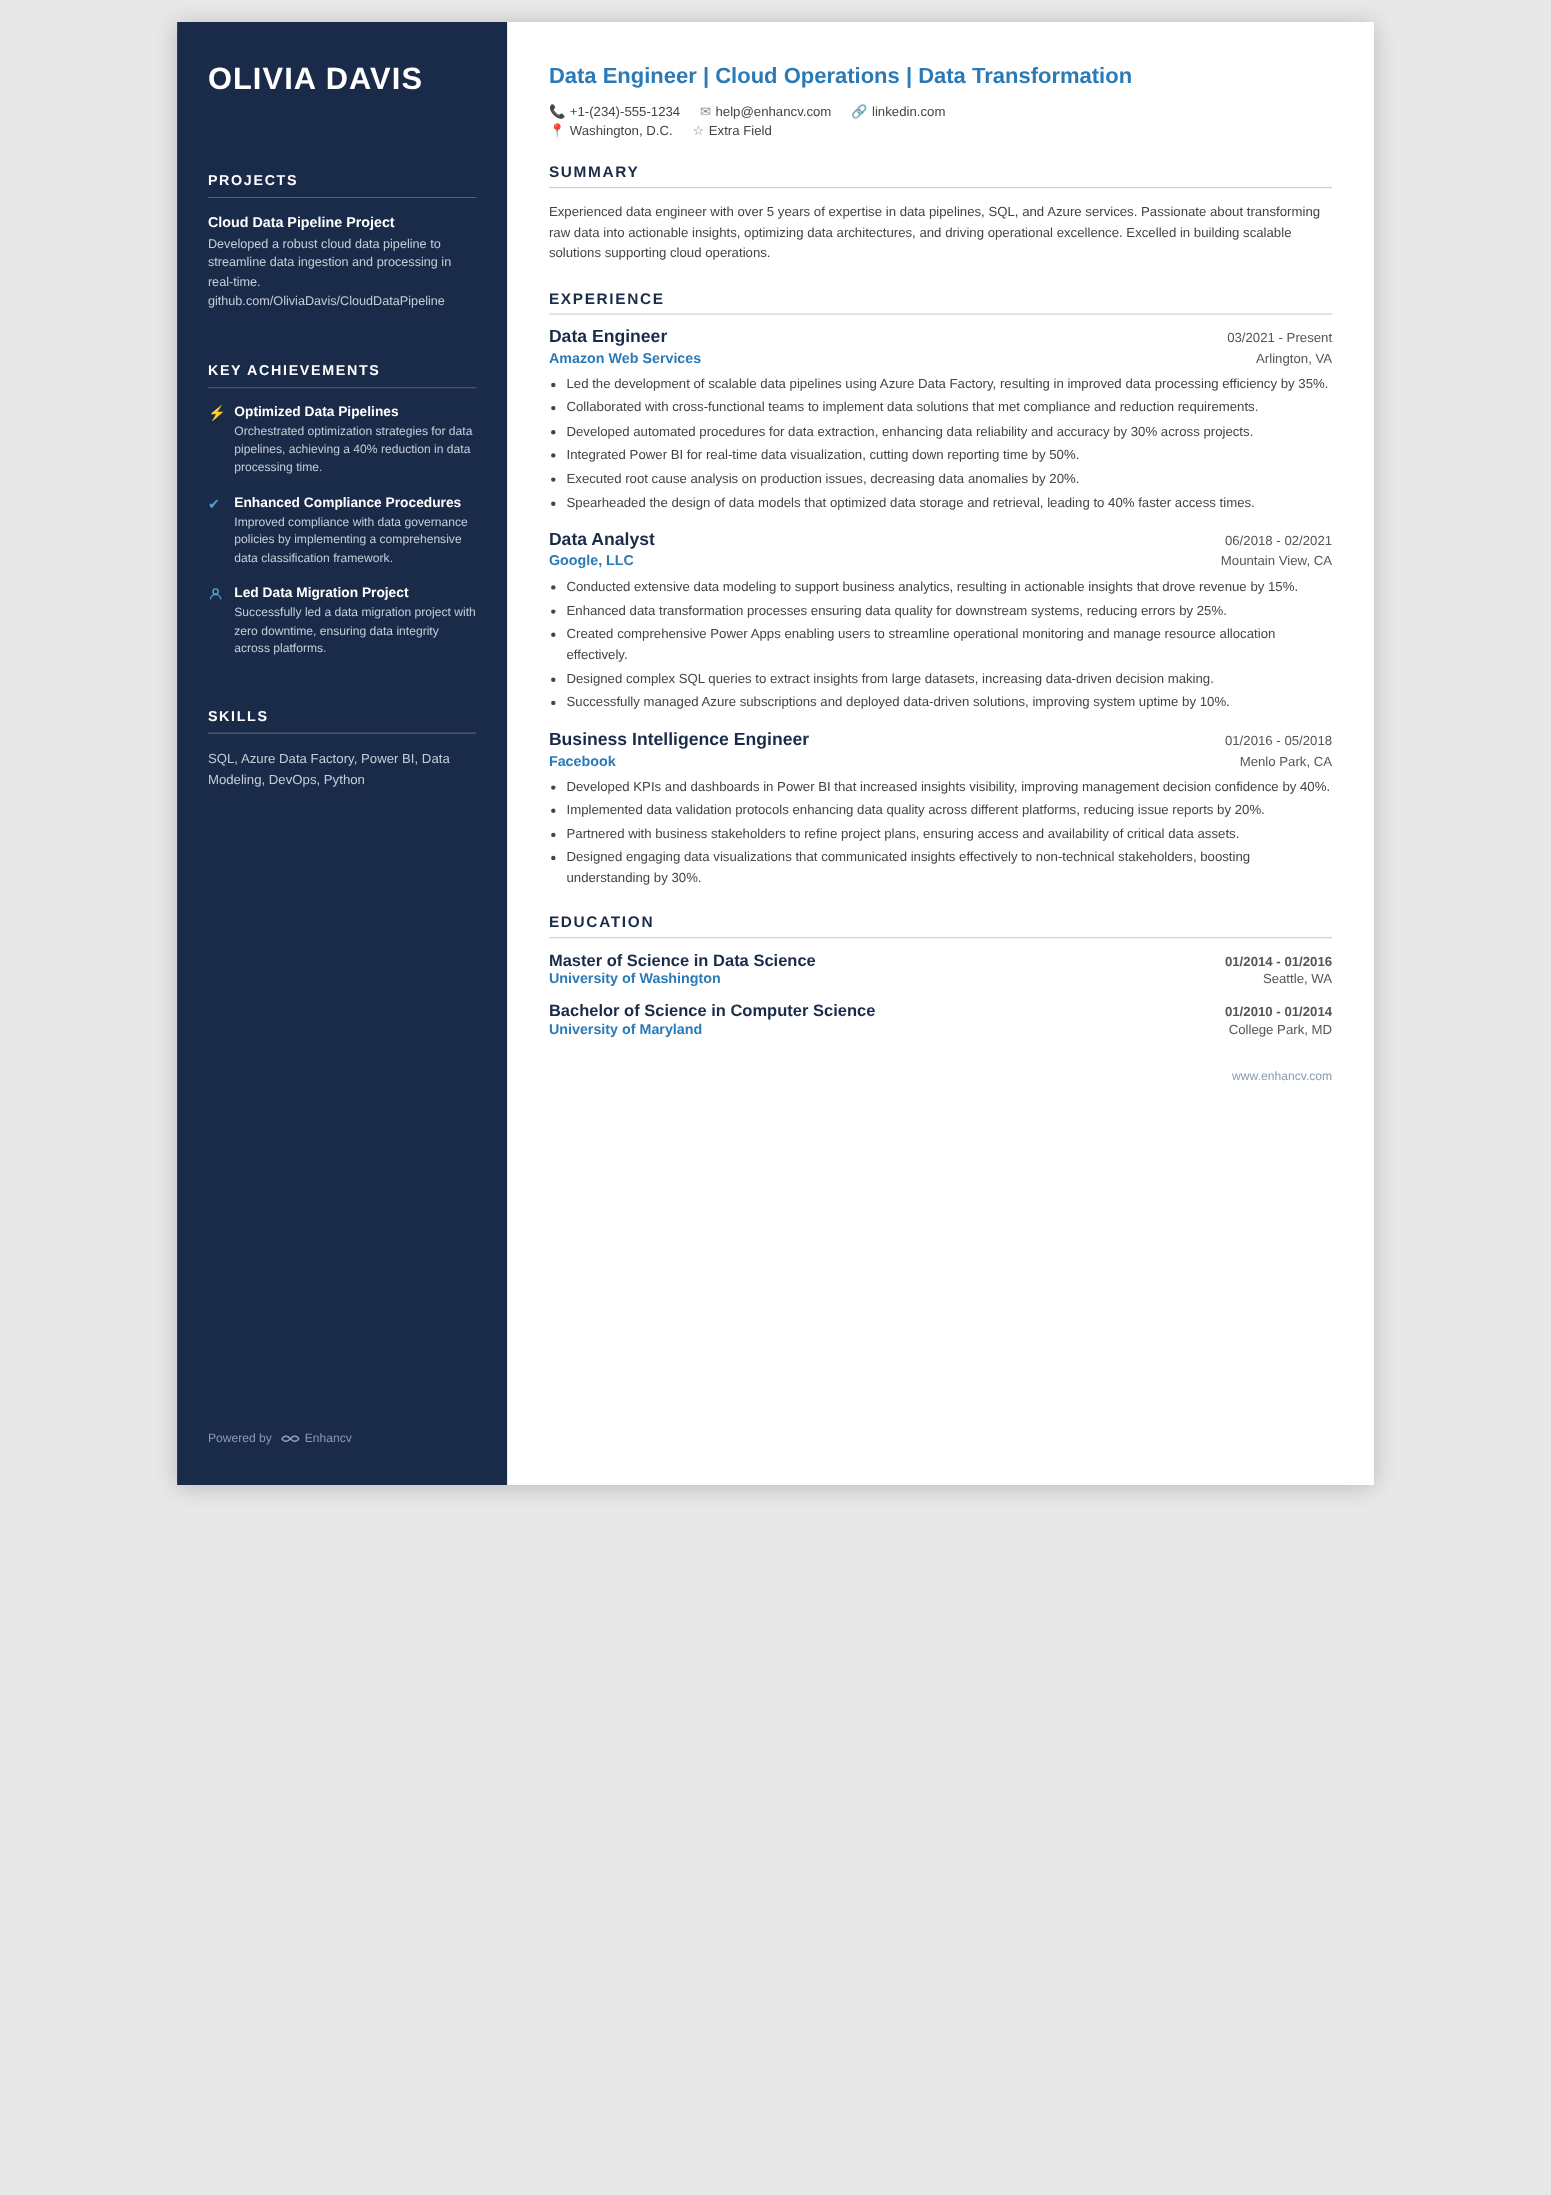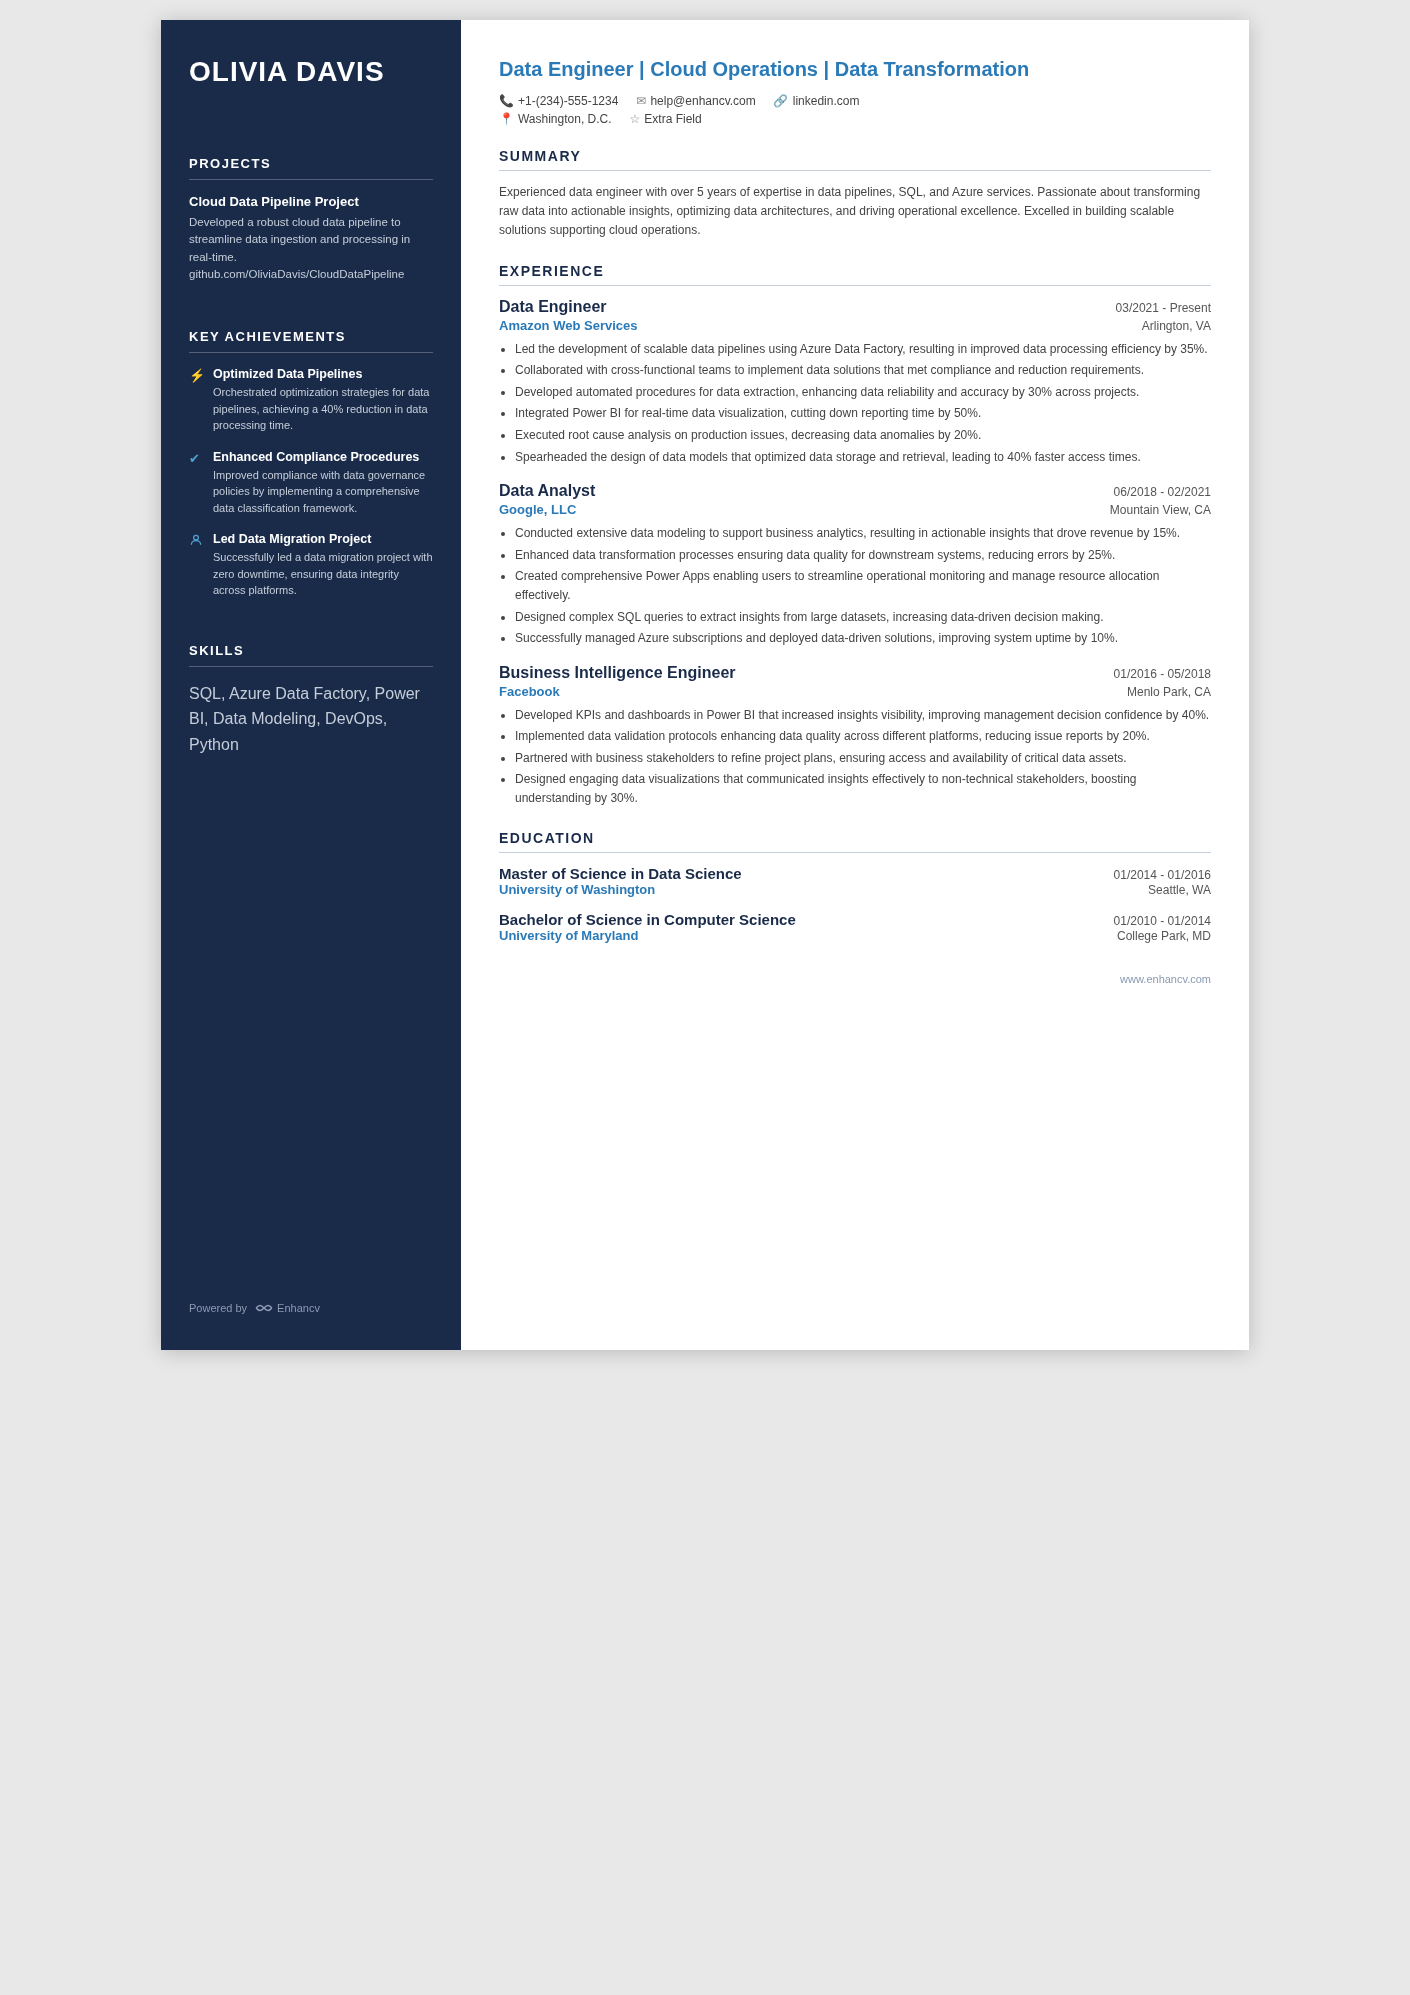--- a/index.html
+++ b/index.html
@@ -83,21 +83,21 @@
       font-weight: 700;
       color: #fff;
       margin-bottom: 3px;
     }
     .achievement-desc {
       font-size: 11px;
       color: #c5cdd8;
       line-height: 1.5;
     }
     .skills-text {
-      font-size: 16px;
+      font-size: 12px;
       color: #c5cdd8;
       line-height: 1.6;
     }
     .sidebar-footer {
       margin-top: auto;
       padding-top: 30px;
       display: flex;
       align-items: center;
       gap: 8px;
       font-size: 11px;
@@ -210,20 +210,21 @@
       align-items: baseline;
     }
     .edu-degree {
       font-size: 15px;
       font-weight: 700;
       color: #1a2b4a;
     }
     .edu-date {
       font-size: 12px;
       color: #555;
+      font-weight: bold;
     }
     .edu-school-row {
       display: flex;
       justify-content: space-between;
       align-items: baseline;
       gap: 46px;
     }
     .edu-school {
       font-size: 13px;
       font-weight: 600;

